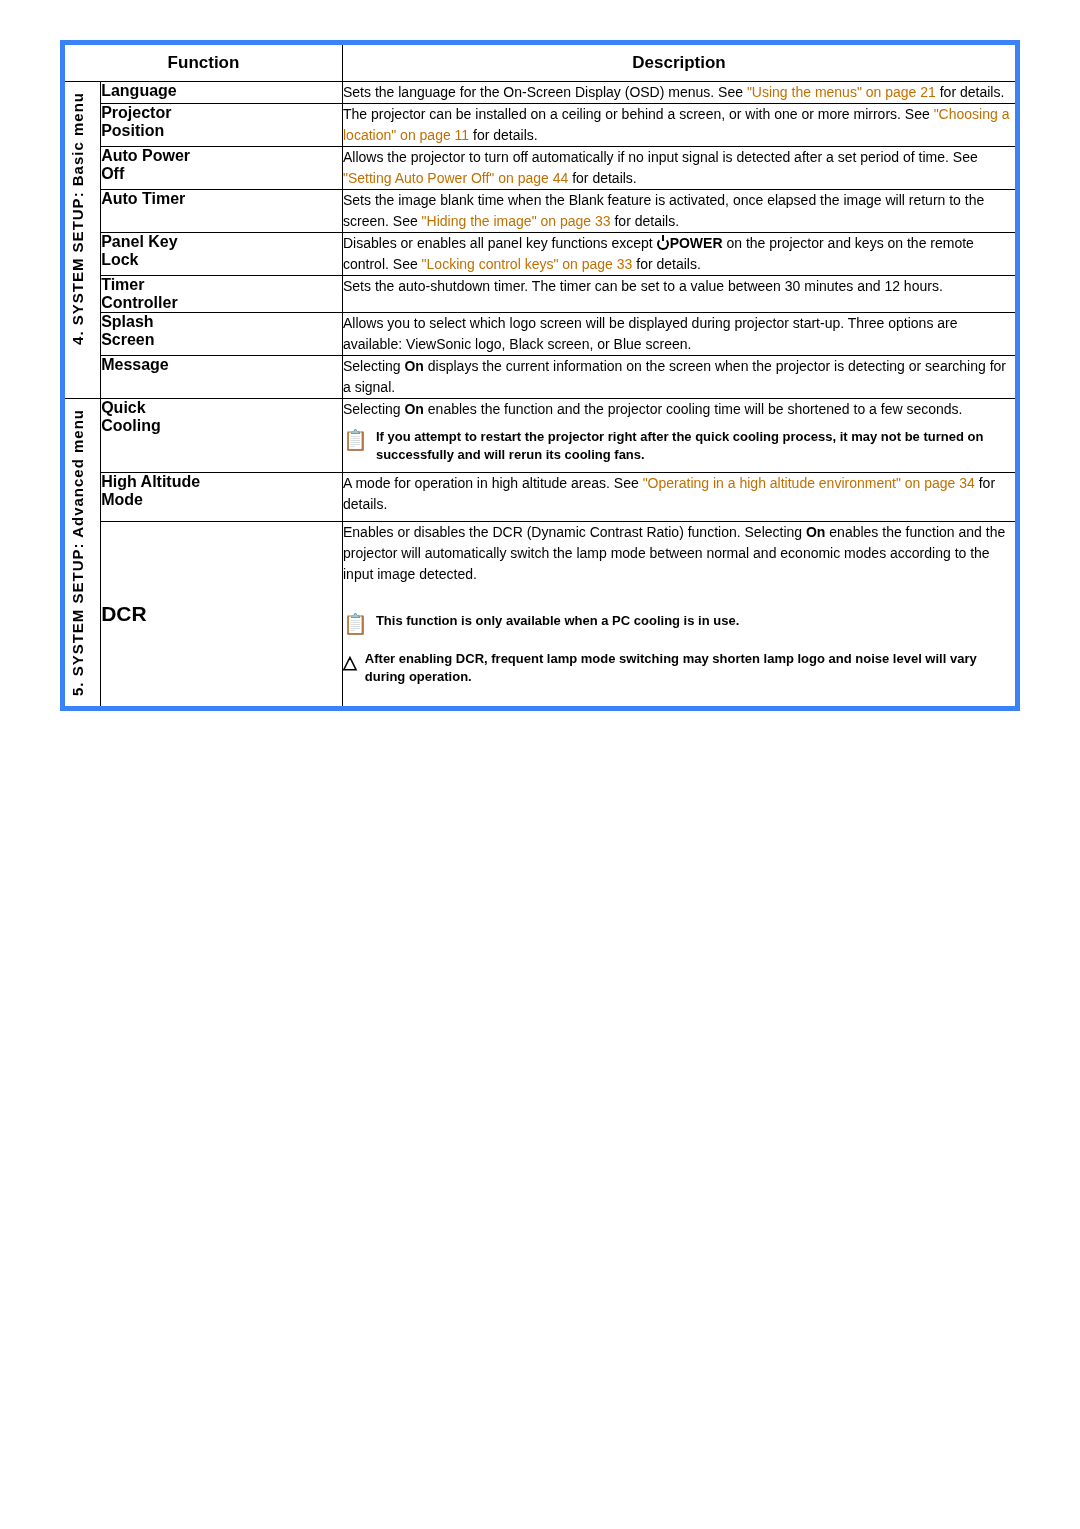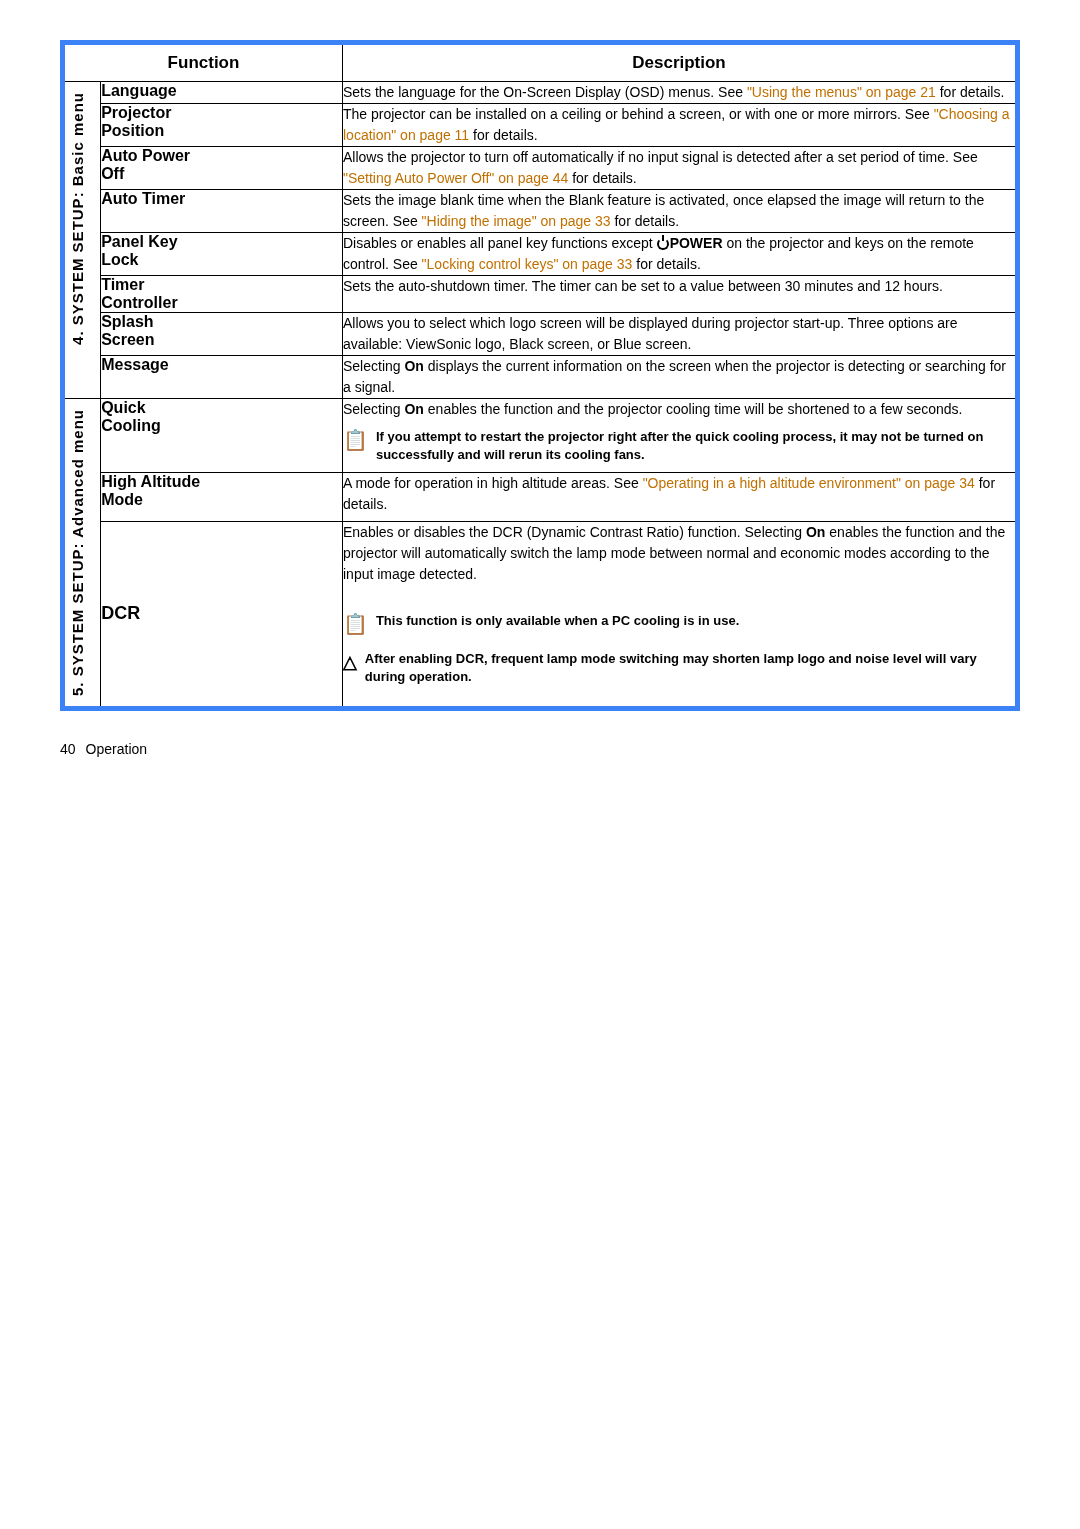--- a/index.html
+++ b/index.html
@@ -216,36 +216,32 @@
           </div>
         </td>
       </tr>
       <tr>
         <td class="function-cell">High Altitude<br>Mode</td>
         <td class="description-cell">
           A mode for operation in high altitude areas. See <a class="link-color">"Operating in a high altitude environment" on page 34</a> for details.
         </td>
       </tr>
       <tr>
-        <td class="function-cell" style="vertical-align: middle; font-size: 18px; font-weight: bold;">DCR</td>
+        <td class="function-cell" style="vertical-align: middle; font-size: 21px; font-weight: bold;">DCR</td>
         <td class="description-cell">
           <div style="margin-bottom:27px;">
             Enables or disables the DCR (Dynamic Contrast Ratio) function. Selecting <span class="bold-text">On</span> enables the function and the projector will automatically switch the lamp mode between normal and economic modes according to the input image detected.
           </div>
           <div class="note-box">
             <span class="note-icon">📋</span>
             <span>This function is only available when a PC cooling is in use.</span>
           </div>
           <div class="warning-box" style="margin-top: 12px;">
             <span class="warning-icon">△</span>
             <span>After enabling DCR, frequent lamp mode switching may shorten lamp logo and noise level will vary during operation.</span>
           </div>
         </td>
       </tr>
     </tbody>
   </table>
 
-  <div class="footer">
-    <span class="footer-number">40</span>
-    <span>Operation</span>
-  </div>
 
 </div>
 
 </body></html>

